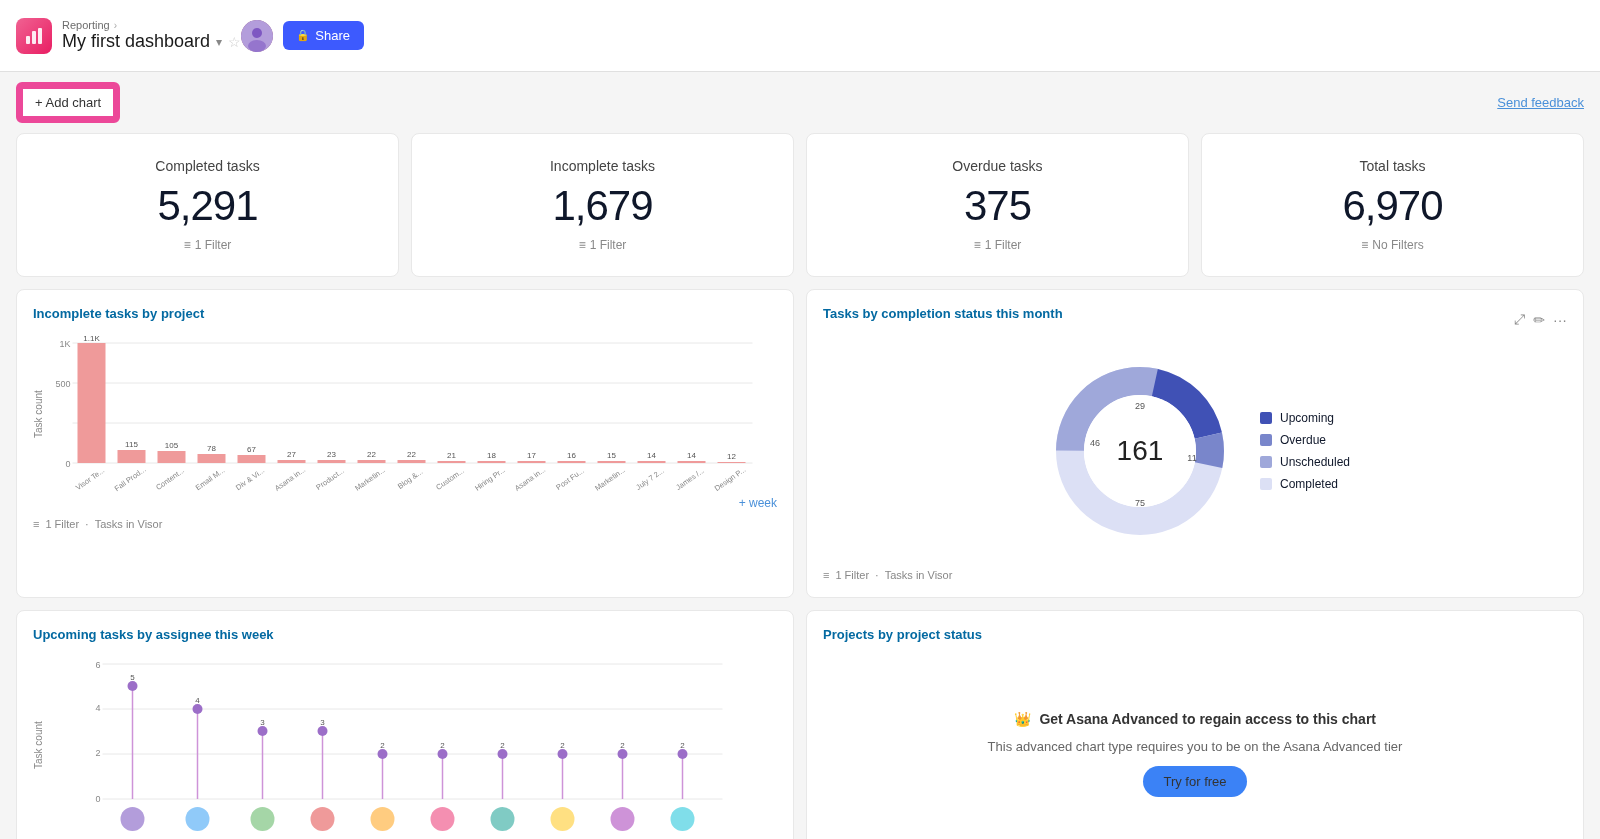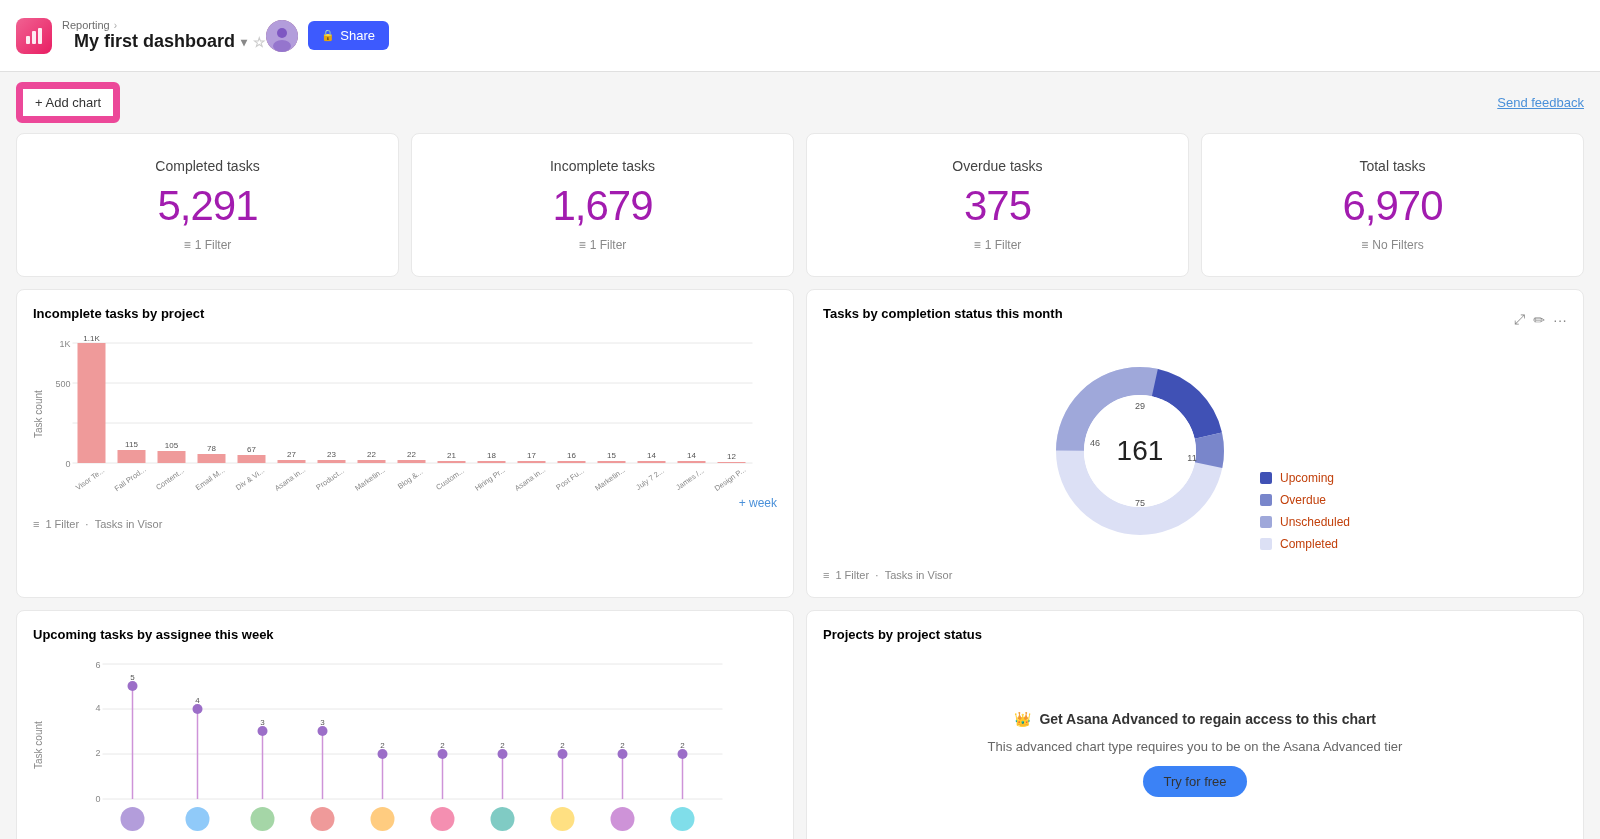--- a/index.html
+++ b/index.html
@@ -5,59 +5,59 @@
     * { box-sizing: border-box; margin: 0; padding: 0; }
     body { font-family: -apple-system, BlinkMacSystemFont, 'Segoe UI', sans-serif; background: #f5f5f5; color: #1a1a1a; font-size: 14px; }
 
     
     .header { background: #fff; border-bottom: 1px solid #e0e0e0; padding: 8px 16px; display: flex; align-items: center; height: 72px; }
     .header-left { display: flex; align-items: center; gap: 10px; }
     .app-icon { width: 36px; height: 36px; background: linear-gradient(135deg, #f06292, #e91e63); border-radius: 8px; display: flex; align-items: center; justify-content: center; color: white; font-size: 18px; }
     .breadcrumb-section { display: flex; flex-direction: column; }
     .breadcrumb-top { font-size: 11px; color: #6d6d6d; display: flex; align-items: center; gap: 4px; }
     .breadcrumb-arrow { font-size: 10px; color: #aaa; }
-    .dashboard-title { font-size: 18px; font-weight: 700; display: flex; align-items: center; gap: 6px; margin-left: 12px; }
+    .dashboard-title { font-size: 18px; font-weight: 400; display: flex; align-items: center; gap: 6px; }
     .chevron-icon { color: #888; font-size: 12px; }
     .star-icon { color: #ccc; font-size: 14px; cursor: pointer; }
     .header-right { display: flex; align-items: center; gap: 10px; }
     .avatar { width: 32px; height: 32px; border-radius: 50%; background: #9c6b9e; display: flex; align-items: center; justify-content: center; color: white; font-size: 13px; font-weight: 600; overflow: hidden; }
     .share-btn { background: #3d5afe; color: white; border: none; border-radius: 6px; padding: 7px 14px; font-size: 13px; cursor: pointer; display: flex; align-items: center; gap: 5px; }
     .lock-icon { font-size: 11px; }
 
     
     .toolbar { padding: 10px 16px; display: flex; justify-content: space-between; align-items: center; background: #f5f5f5; }
     .add-chart-btn { background: white; border: 7px solid #ec4899; border-radius: 6px; padding: 6px 12px; font-size: 13px; cursor: pointer; display: flex; align-items: center; gap: 4px; color: #333; }
     .feedback-link { font-size: 13px; color: #4a90d9; cursor: pointer; text-decoration: underline; }
 
     
     .main { padding: 0 16px 16px 16px; }
 
     
     .stats-row { display: grid; grid-template-columns: repeat(4, 1fr); gap: 12px; margin-bottom: 12px; }
     .stat-card { background: white; border-radius: 8px; padding: 24px 16px; text-align: center; border: 1px solid #e8e8e8; }
     .stat-title { font-size: 14px; color: #444; margin-bottom: 8px; }
-    .stat-value { font-size: 42px; font-weight: 300; color: #a21caf; margin-bottom: 8px; letter-spacing: -1px; }
+    .stat-value { font-size: 42px; font-weight: 300; color: #0f172a; margin-bottom: 8px; letter-spacing: -1px; }
     .stat-filter { font-size: 12px; color: #888; display: flex; align-items: center; justify-content: center; gap: 4px; }
 
     
     .charts-row { display: grid; grid-template-columns: 1fr 1fr; gap: 12px; margin-bottom: 12px; }
     .chart-card { background: white; border-radius: 8px; border: 1px solid #e8e8e8; padding: 16px; }
 
-    .chart-title { font-size: 13px; font-weight: 600; color: #000000; margin-bottom: 12px; }
+    .chart-title { font-size: 13px; font-weight: 600; color: #0369a1; margin-bottom: 12px; }
 
     
     .chart-footer { margin-top: 8px; font-size: 11px; color: #888; display: flex; align-items: center; gap: 6px; }
     .more-link { text-align: right; font-size: 12px; color: #4a90d9; cursor: pointer; margin-bottom: 4px; }
 
     
-    .donut-section { display: flex; align-items: flex-end; justify-content: center; gap: 20px; padding: 10px 0; }
+    .donut-section { display: flex; align-items: center; justify-content: center; gap: 20px; padding: 10px 0; }
     .donut-container { position: relative; width: 200px; height: 200px; }
     .donut-center-label { position: absolute; top: 50%; left: 50%; transform: translate(-50%, -50%); font-size: 28px; font-weight: 400; color: #222; }
     .legend { display: flex; flex-direction: column; gap: 8px; }
-    .legend-item { display: flex; align-items: center; gap: 8px; font-size: 12px; color: #c2410c; }
+    .legend-item { display: flex; align-items: center; gap: 8px; font-size: 12px; color: #0f172a; }
     .legend-dot { width: 12px; height: 12px; border-radius: 2px; flex-shrink: 0; }
 
     
     .chart-card-header { display: flex; justify-content: space-between; align-items: center; margin-bottom: 8px; }
     .chart-actions { display: flex; gap: 8px; align-items: center; }
     .chart-action-btn { background: none; border: none; cursor: pointer; color: #888; font-size: 14px; }
 
     
     .bottom-row { display: grid; grid-template-columns: 1fr 1fr; gap: 12px; }
 

